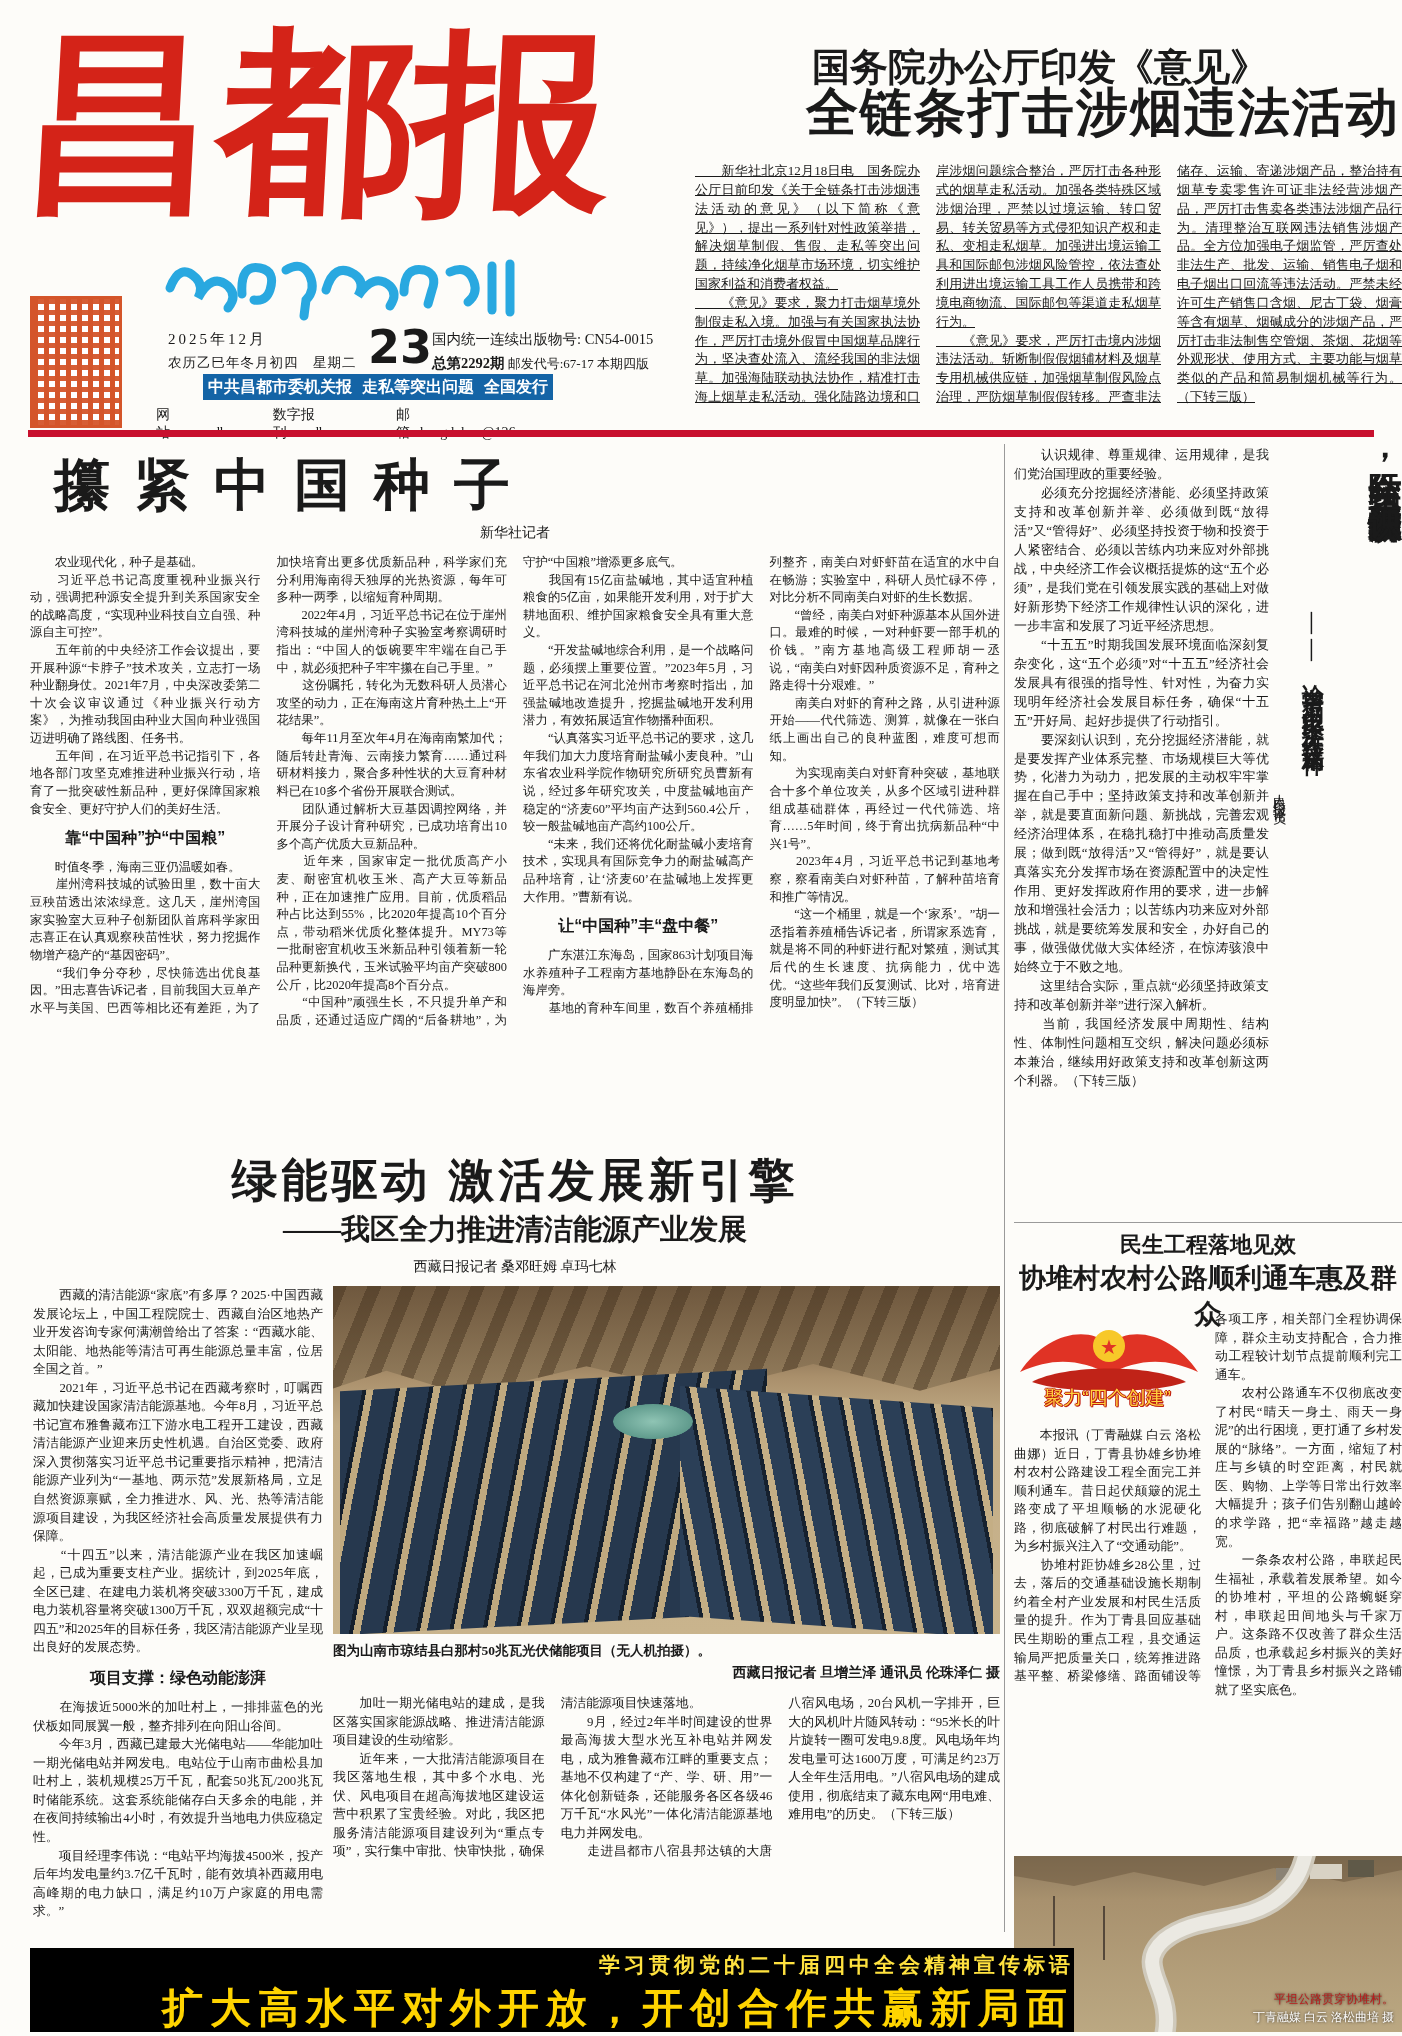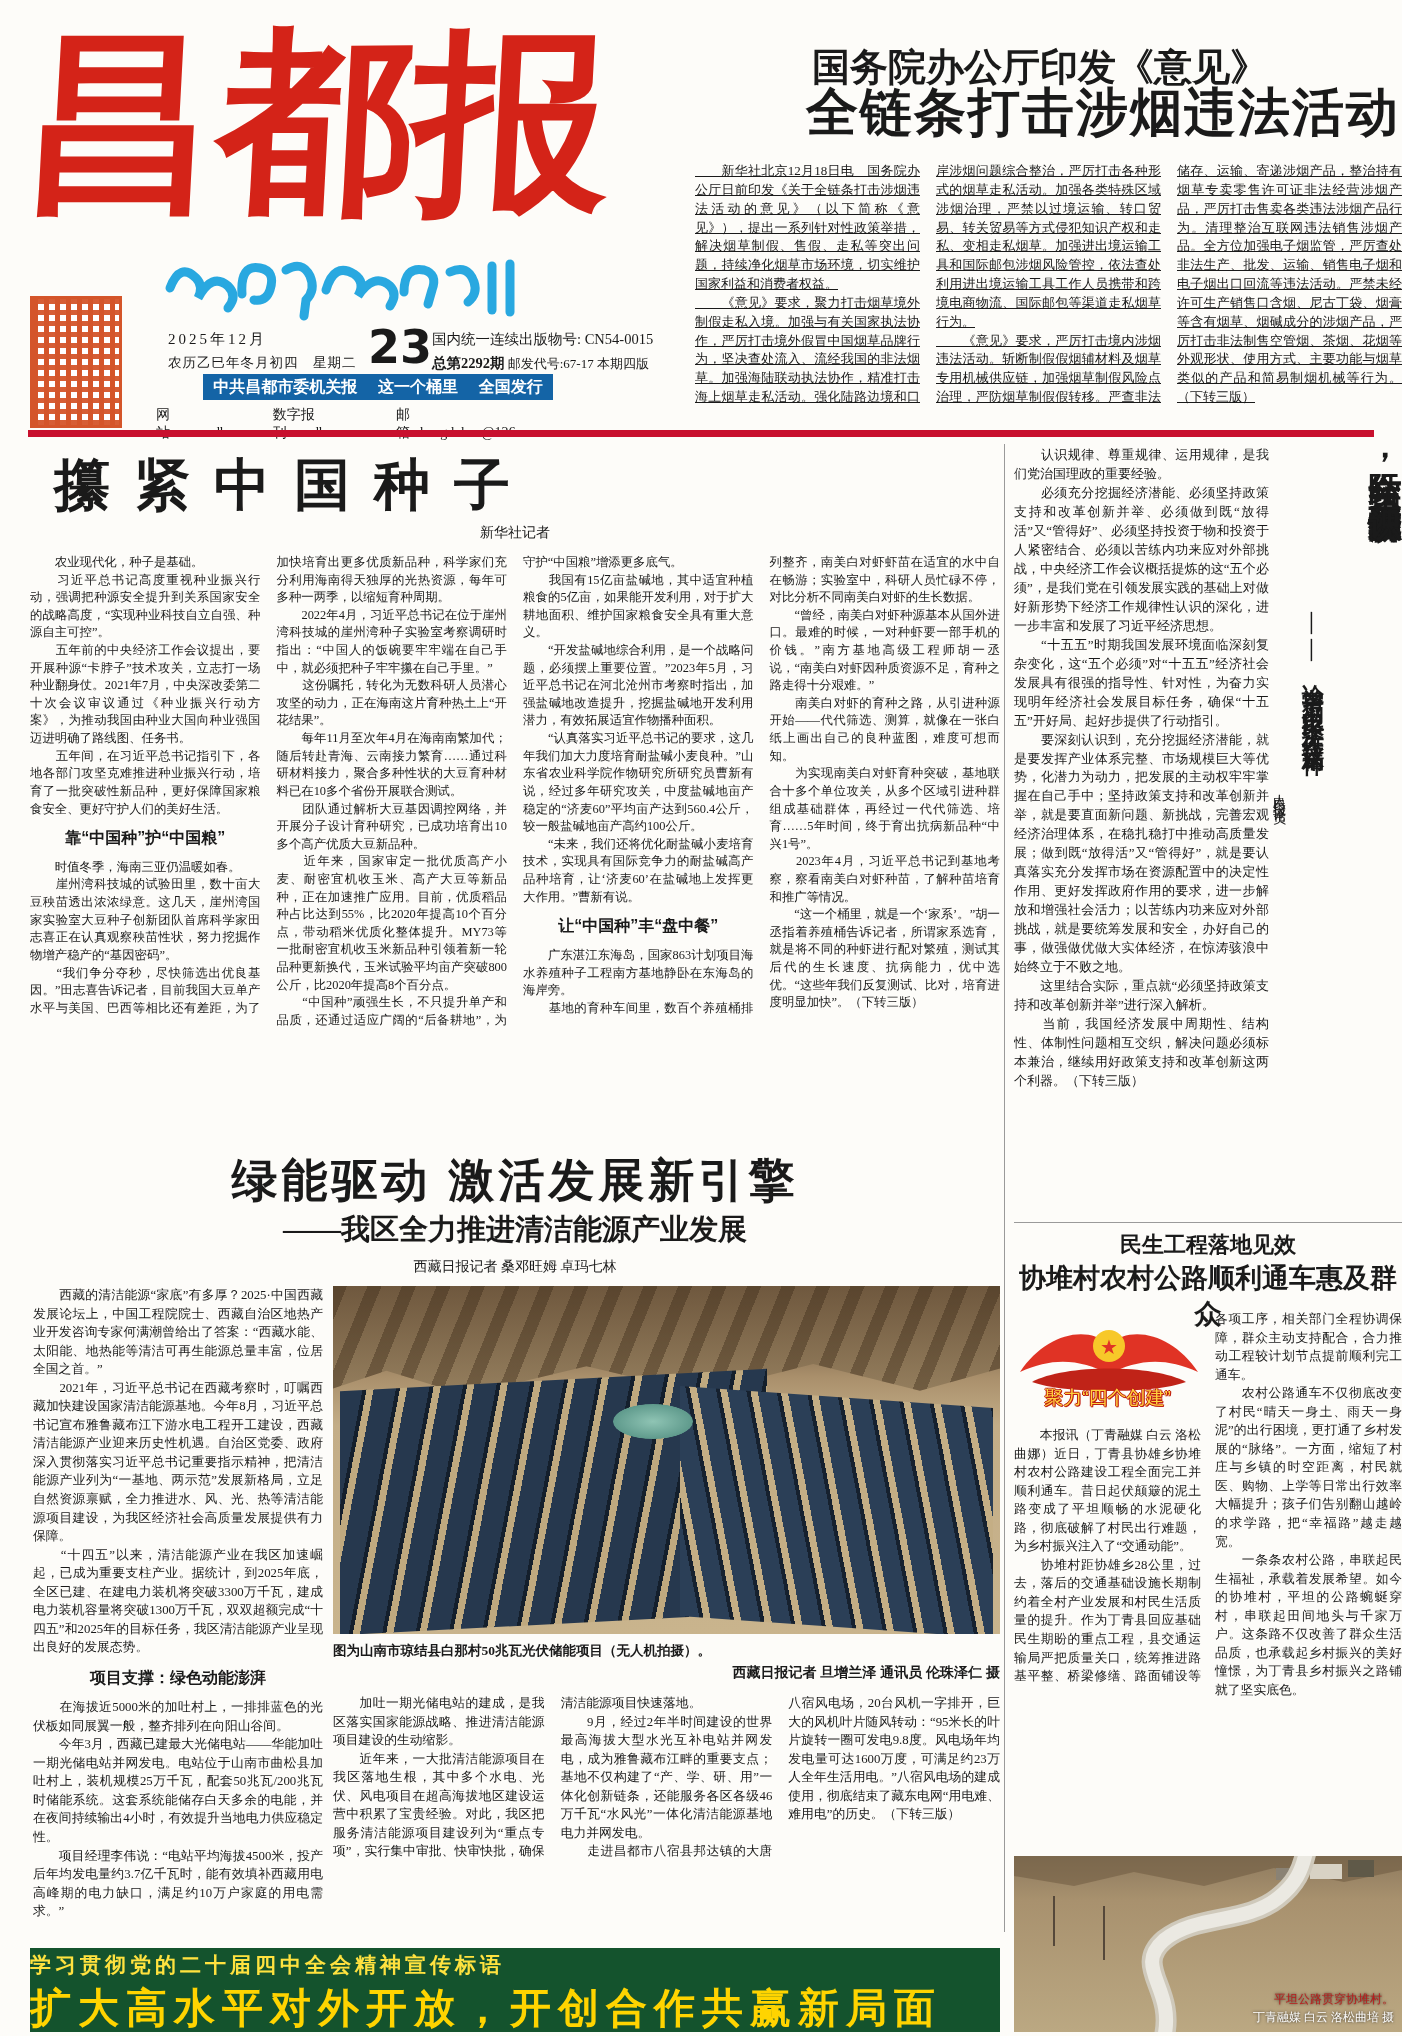--- a/index.html
+++ b/index.html
@@ -81,21 +81,21 @@
   .badge { width:100%; height:112px; position:relative; margin-bottom:4px; }
   .badge svg { display:block; }
   .badge-label { position:absolute; left:0; bottom:10px; width:100%; text-align:center; font-size:19px; font-weight:400; color:#ffd23f;
     font-family:"Liberation Sans", sans-serif;
     text-shadow:1px 0 #c01f12, -1px 0 #c01f12, 0 1px #c01f12, 0 -1px #c01f12, 1px 1px #c01f12; }
   .photo-road { left:1014px; top:1856px; width:388px; height:176px; overflow:hidden; }
   .pr-cap { position:absolute; right:8px; bottom:24px; color:#b91c1c; font-size:12px; text-shadow:0 0 3px rgba(0,0,0,.8); }
   .pr-credit { position:absolute; right:8px; bottom:6px; color:#fff; font-size:12px; text-shadow:0 0 3px rgba(0,0,0,.8); }
 
   
-  .banner { left:30px; top:1948px; width:970px; height:84px; background:#14532d; text-align:left; overflow:hidden; }
+  .banner { left:30px; top:1948px; width:1044px; height:84px; background:#000000; text-align:right; overflow:hidden; }
   .banner .k { margin-top:3px; font-size:21px; font-weight:bold; color:#ffe23f; letter-spacing:4px; }
   .banner .s { margin-top:2px; font-size:41px; font-weight:900; color:#ffd400; letter-spacing:7px; font-family:"Liberation Sans", sans-serif; }
 </style>
 </head>
 <body>
 
 <div class="page">
 
   <div class="abs mast-title">
     <span>昌</span>
@@ -129,21 +129,21 @@
     <div class="l1">国内统一连续出版物号: CN54-0015</div>
     <div class="l2">
       <span class="iss">总第2292期</span>
       <span>邮发代号:67-17</span>
       <span>本期四版</span>
     </div>
   </div>
 
   <div class="abs org-bar">
     <span>中共昌都市委机关报</span>
-    <span>这一个桶里</span>
+    <span>走私等突出问题</span>
     <span>全国发行</span>
   </div>
 
   <div class="abs contact">
     <span>网 站:www.cdbao.cn</span>
     <span>数字报刊:sz.cdbao.cn</span>
     <span>邮 箱:changdubao@126.com</span>
   </div>
 
   <div class="abs red-rule"></div>

